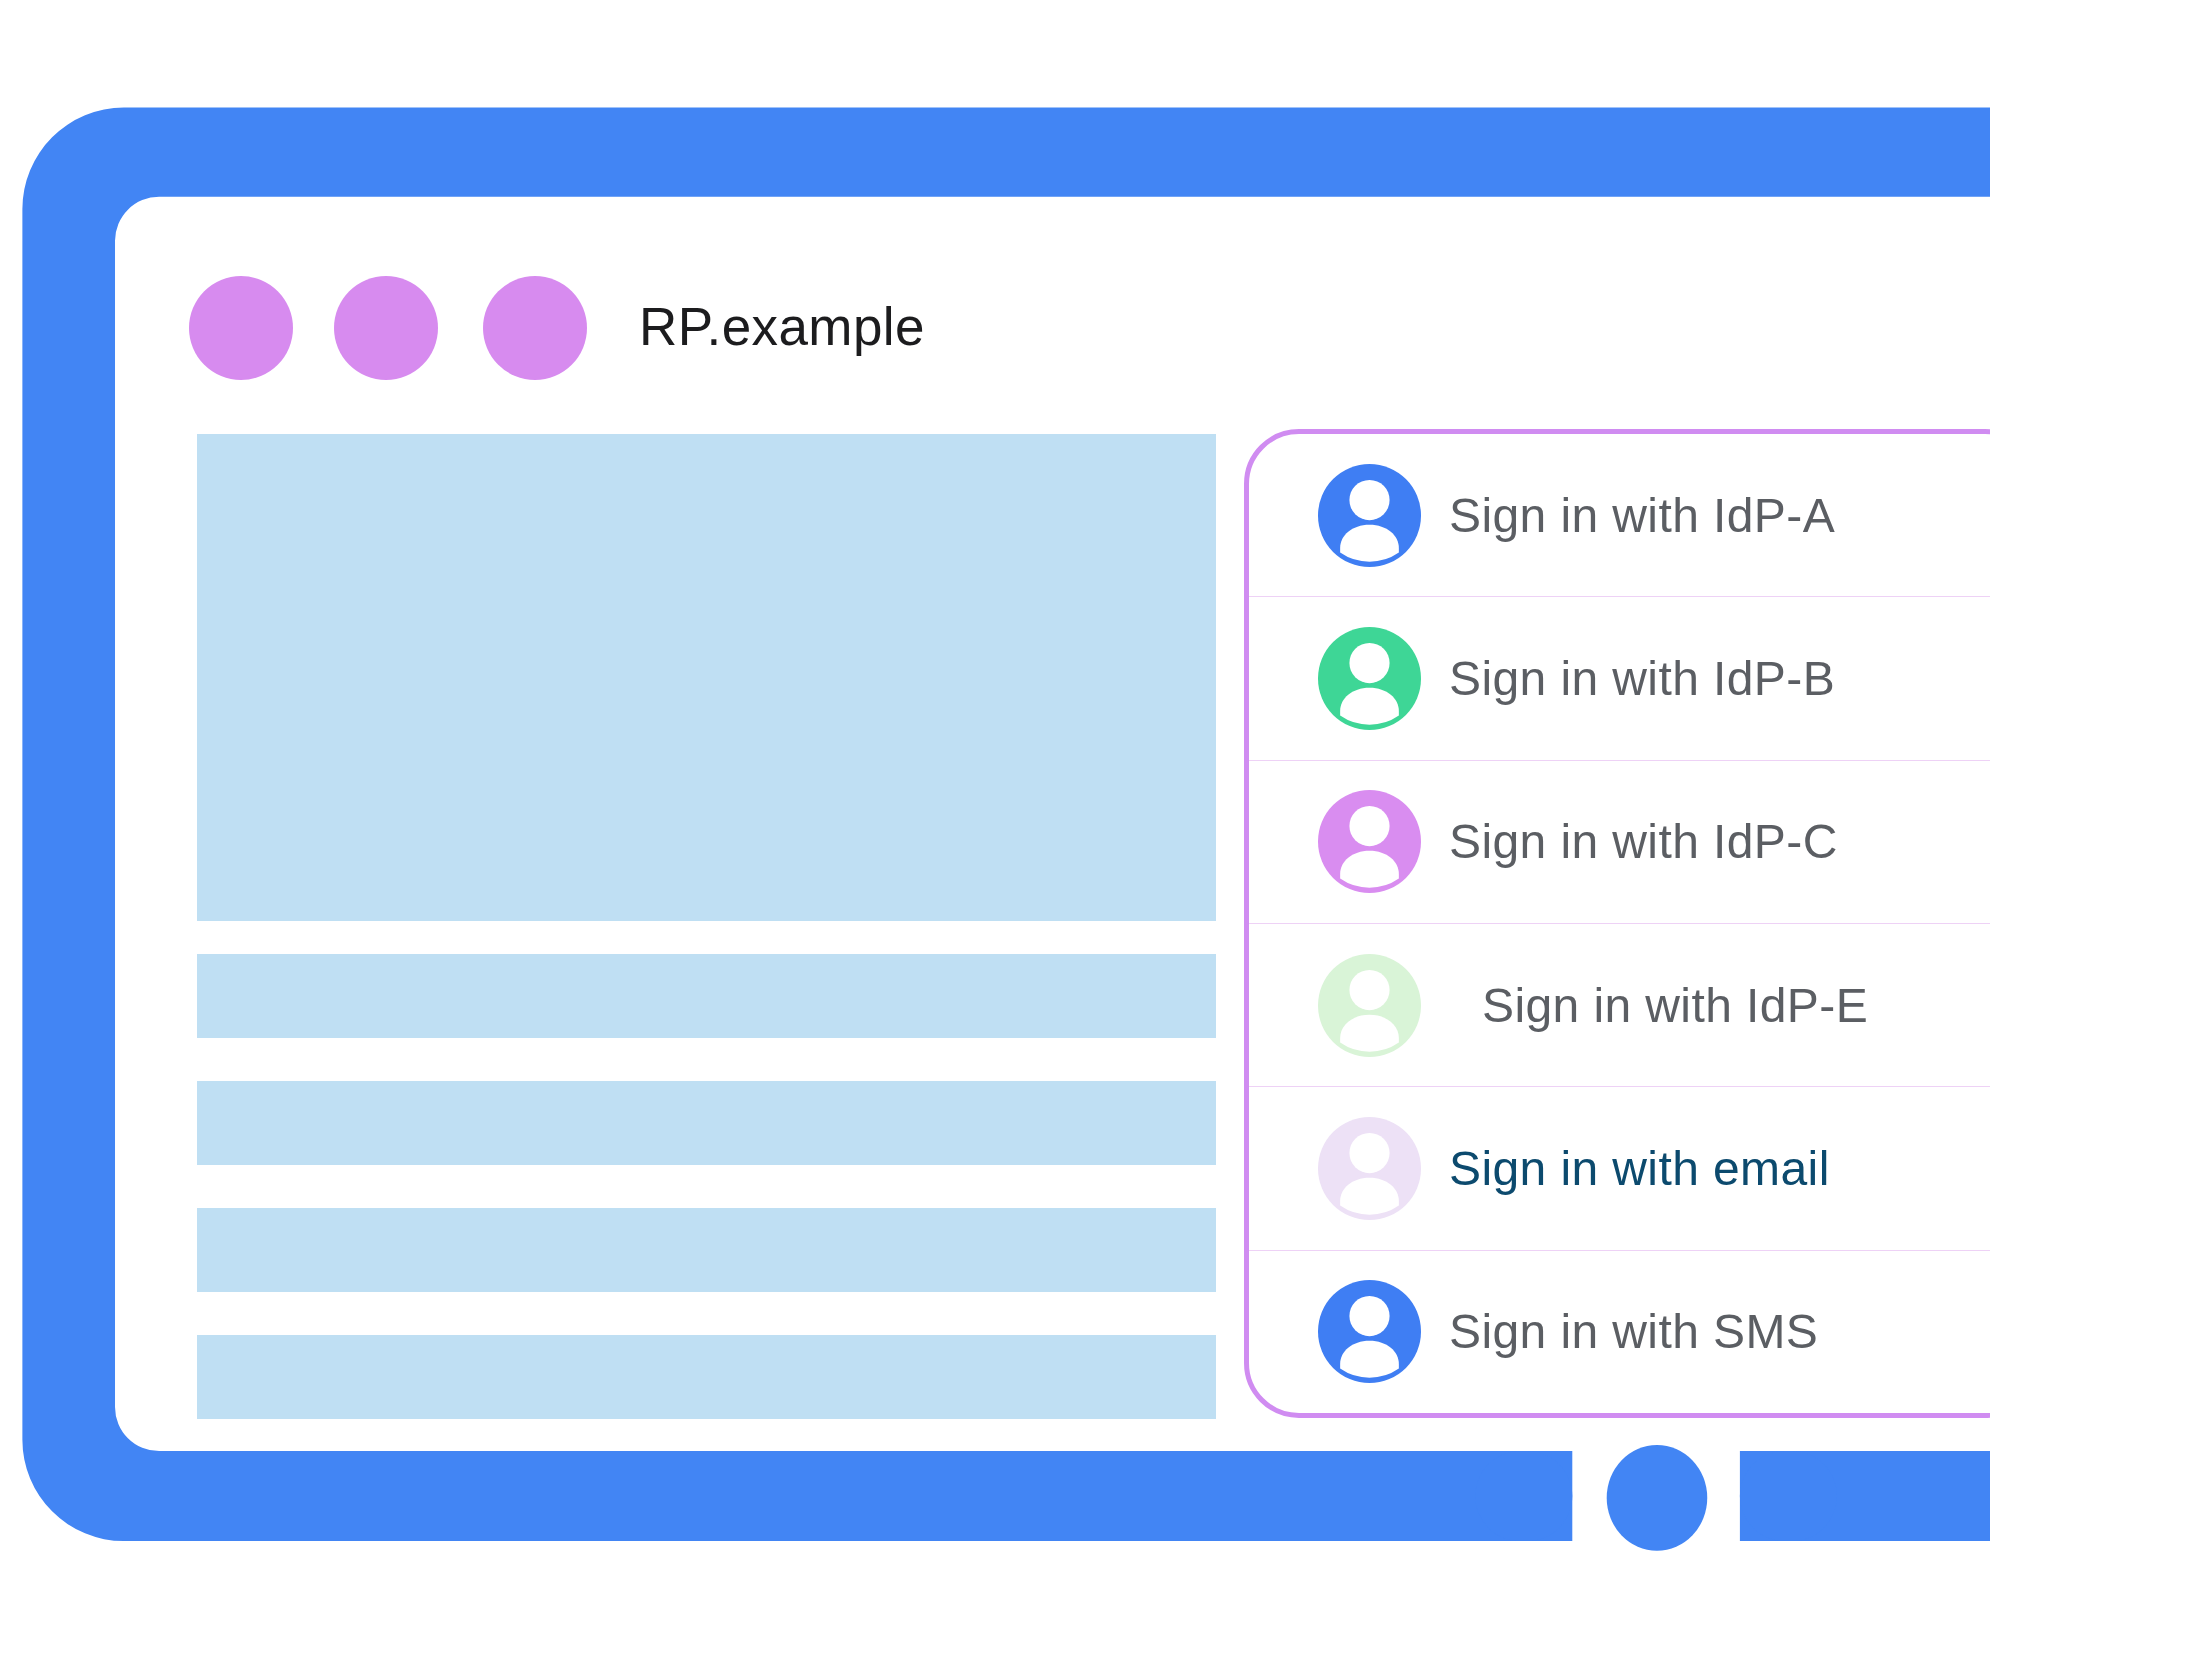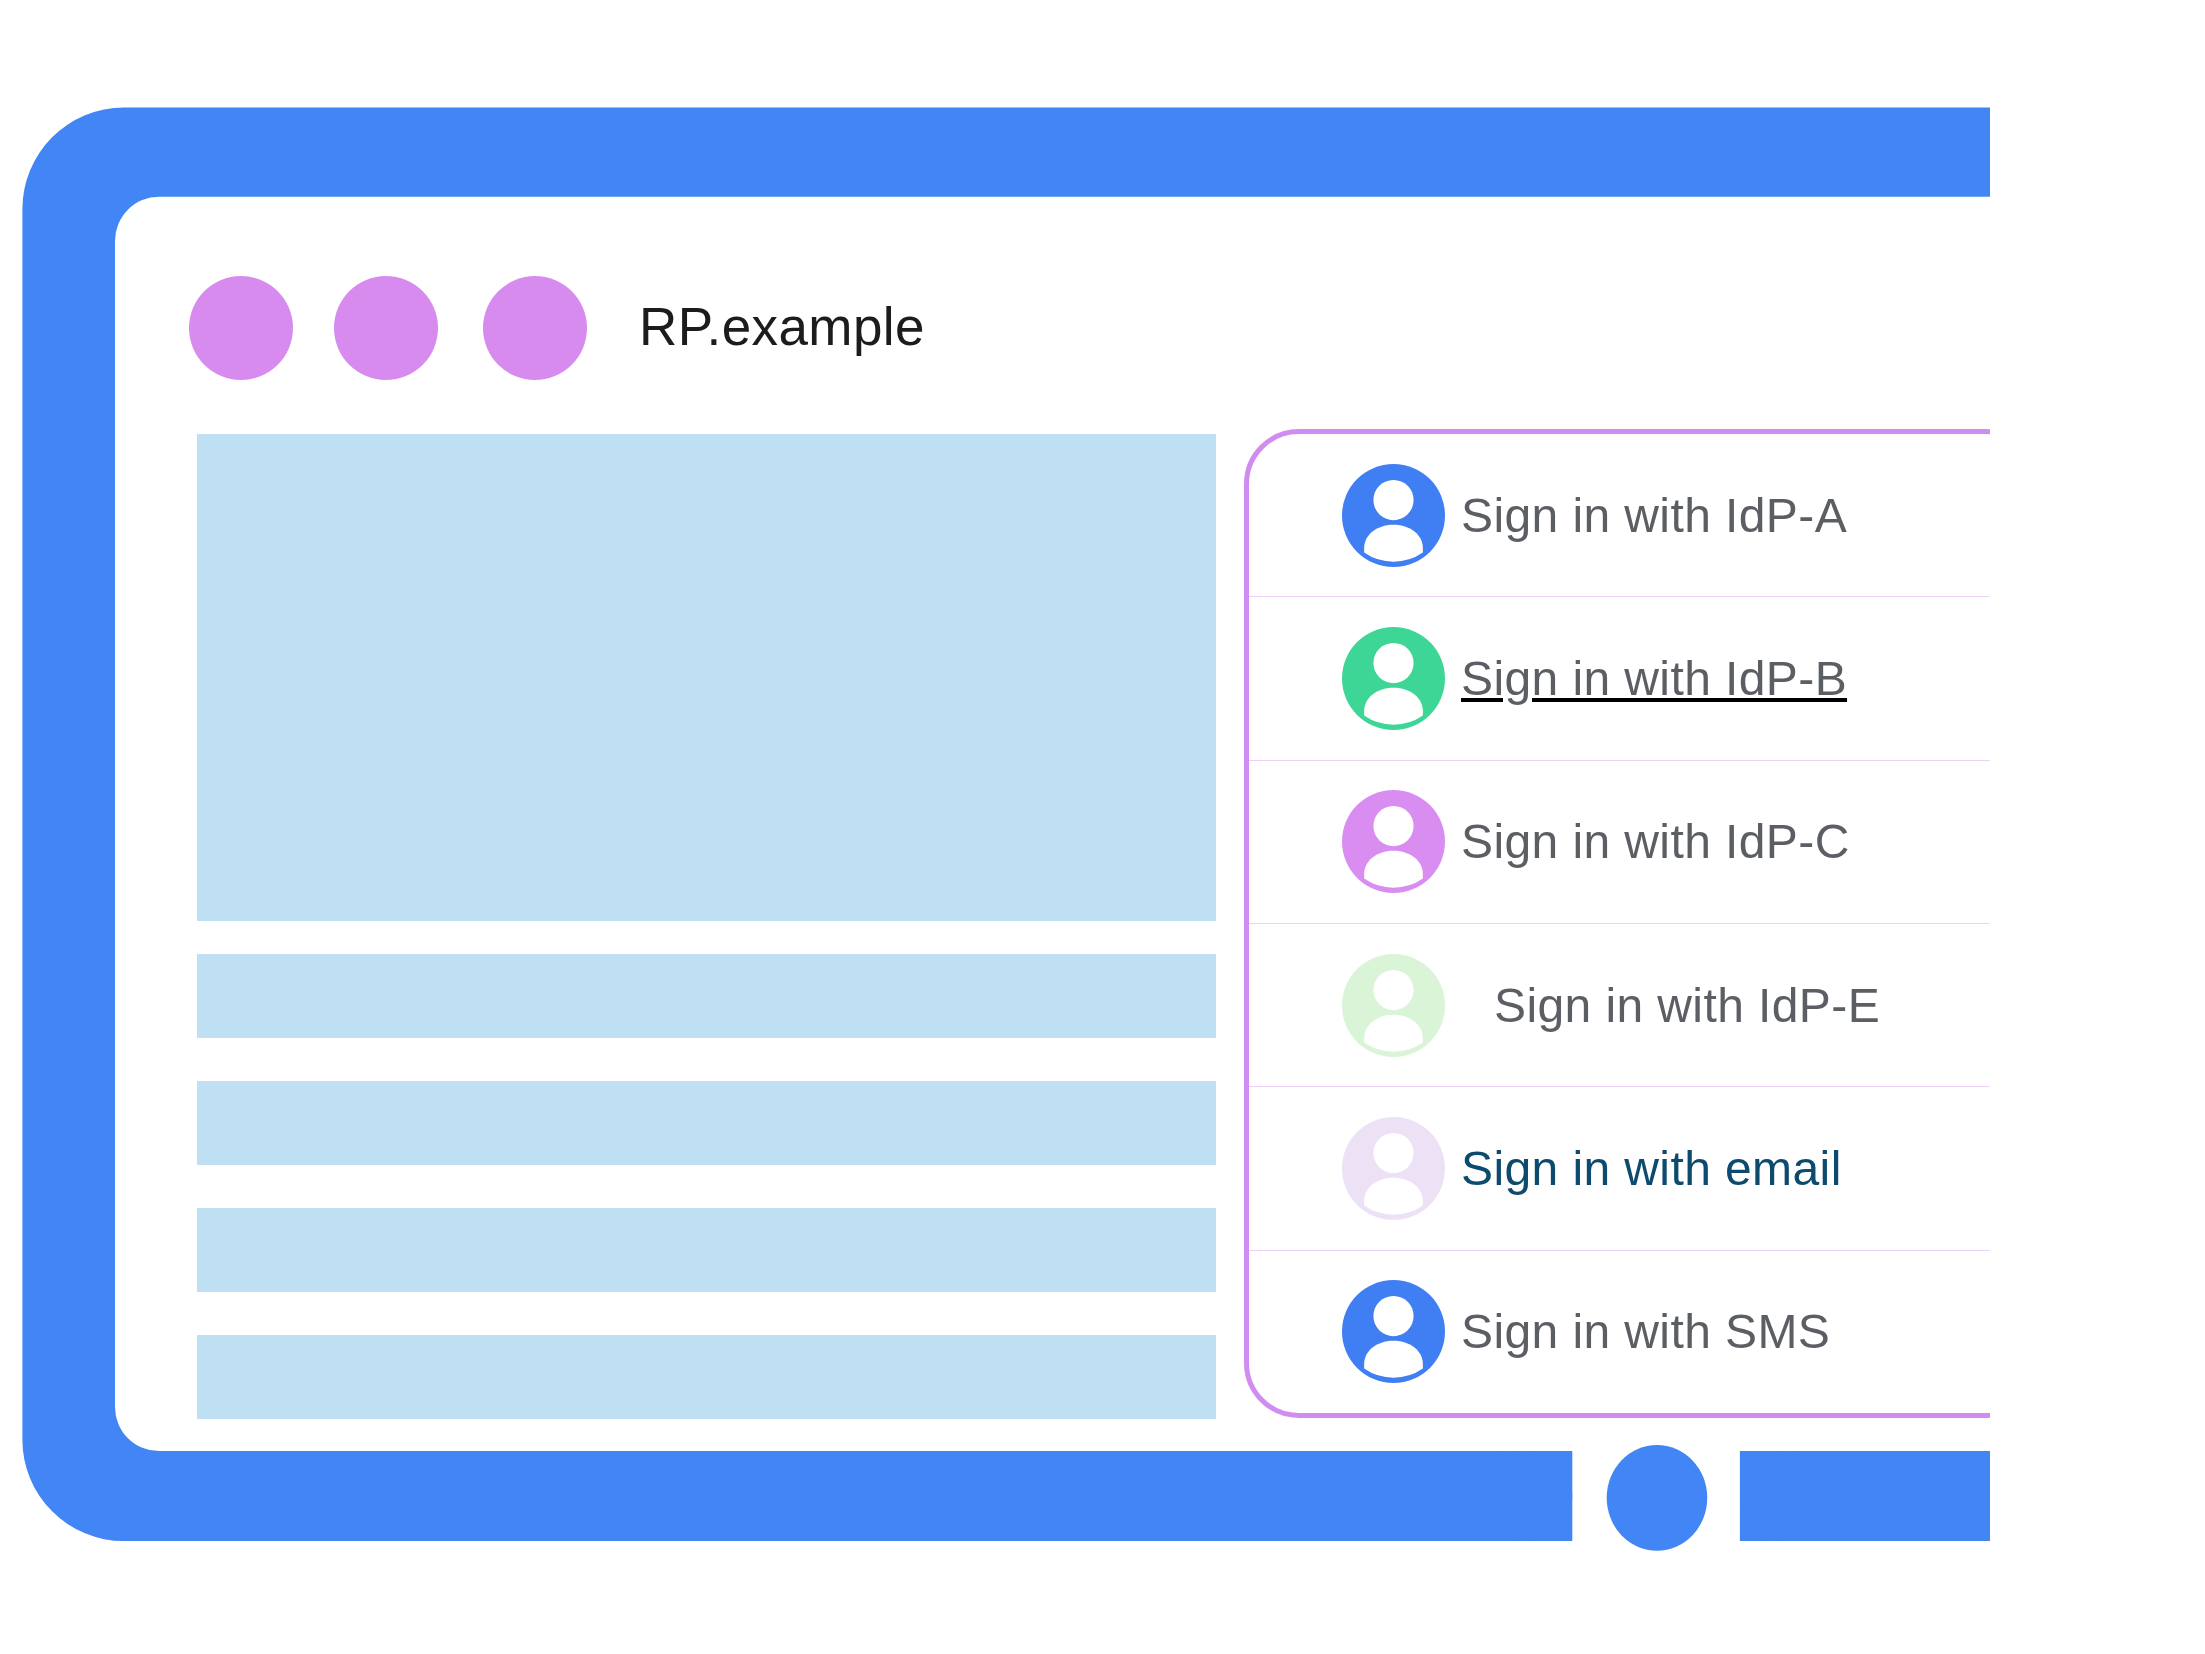--- a/index.html
+++ b/index.html
@@ -33,22 +33,22 @@
     box-sizing:border-box;
     background:#ffffff;
     border:5.3px solid #d08cf1;
     border-radius:55px;
     display:flex;flex-direction:column;
     overflow:hidden;
   }
   .signin-row{
     flex:1 1 0;
     display:flex;align-items:center;
-    padding-left:93px;
-    gap:16px;
+    padding-left:69px;
+    gap:28px;
     background:transparent;
     cursor:pointer;
   }
   .signin-row + .signin-row{
     border-top:1.8px solid #eed2f6;
   }
   .avatar{
     width:103px;height:103px;flex:0 0 103px;
   }
   .signin-label{
@@ -94,21 +94,21 @@
       <svg class="avatar" viewBox="0 0 100 100" aria-hidden="true">
         <defs></defs>
         <circle class="avatar-bg" cx="50" cy="50" r="50" fill="#3f7ef3"></circle>
         <g class="avatar-clip-group">
           <circle cx="50" cy="35" r="19.5" fill="#ffffff"></circle>
           <path d="M 50 59 C 33 59 21.5 69.5 21.5 81.5 L 21.5 86 A 50 50 0 0 0 78.5 86 L 78.5 81.5 C 78.5 69.5 67 59 50 59 Z" fill="#ffffff"></path>
         </g>
       </svg>
       <span class="signin-label" style="color: rgb(91, 94, 99);">Sign in with IdP-A</span>
     </div>
-      <div class="signin-row" style="border-top-color: rgb(238, 210, 246); text-decoration: underline;">
+      <div class="signin-row" style="border-top-color: rgb(238, 210, 246);">
       <svg class="avatar" viewBox="0 0 100 100" aria-hidden="true">
         <defs></defs>
         <circle class="avatar-bg" cx="50" cy="50" r="50" fill="#3ed696"></circle>
         <g class="avatar-clip-group">
           <circle cx="50" cy="35" r="19.5" fill="#ffffff"></circle>
           <path d="M 50 59 C 33 59 21.5 69.5 21.5 81.5 L 21.5 86 A 50 50 0 0 0 78.5 86 L 78.5 81.5 C 78.5 69.5 67 59 50 59 Z" fill="#ffffff"></path>
         </g>
       </svg>
       <span class="signin-label" style="color: rgb(91, 94, 99);">Sign in with IdP-B</span>
     </div>

